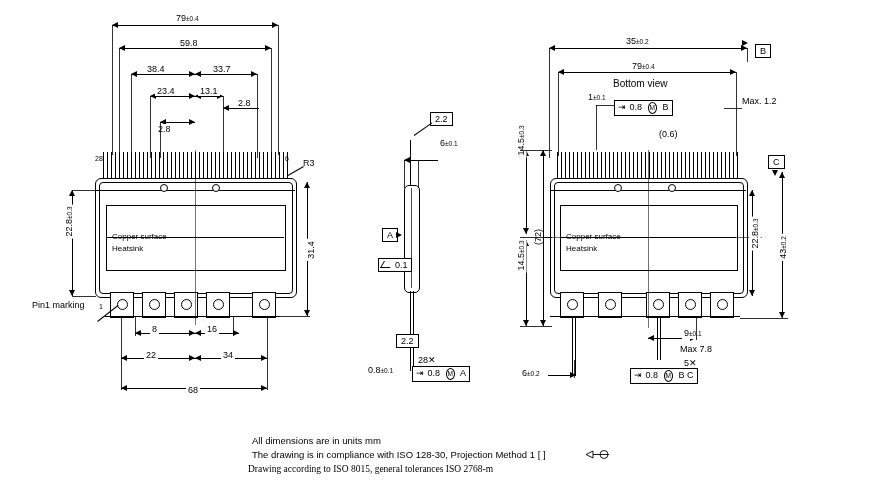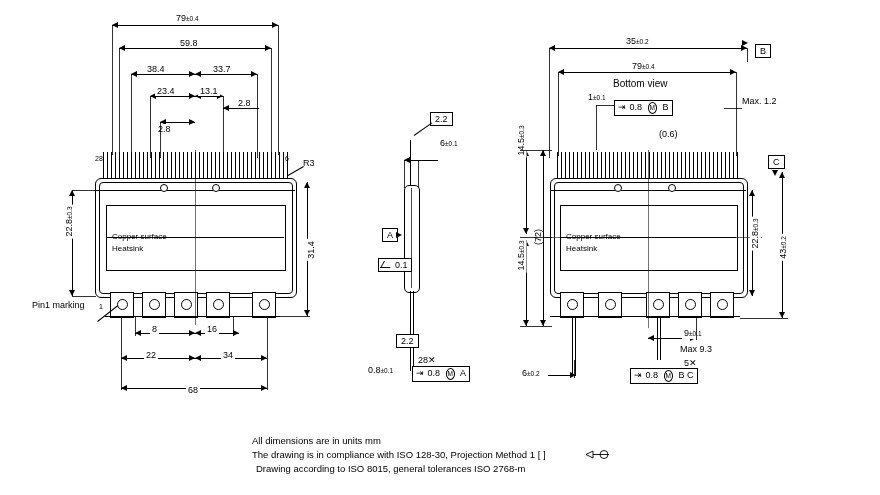--- a/index.html
+++ b/index.html
@@ -438,42 +438,42 @@
 
   <div class="boxed" style="left:768px;top:155px;">C</div>
   <div class="ar ar-d" style="left:772px;top:170px;"></div>
 
   <div class="ln hl" style="left:648px;top:338px;width:48px;"></div>
   <div class="ar ar-l" style="left:648px;top:335px;"></div>
   <div class="ar ar-r" style="left:690px;top:335px;"></div>
   <div class="dim" style="left:682px;top:328px;">
     <span>9</span><span class="pm">±0.1</span>
   </div>
-  <div class="plain" style="left:680px;top:344px;">Max 9.3</div>
+  <div class="plain" style="left:680px;top:344px;">Max 7.8</div>
   <div class="ln vl" style="left:696px;top:316px;height:24px;opacity:.8;"></div>
 
   <div class="dim" style="left:520px;top:368px;">
     <span>6</span><span class="pm">±0.2</span>
   </div>
   <div class="ln hl" style="left:548px;top:375px;width:28px;"></div>
   <div class="ar ar-r" style="left:570px;top:372px;"></div>
   <div class="ln vl" style="left:574px;top:360px;height:18px;opacity:.8;"></div>
 
   <div class="plain" style="left:684px;top:358px;">5✕</div>
   <div class="boxed" style="left:630px;top:368px;padding:1px 3px;">
     <span style="margin-right:4px;">⇥</span><span>0.8</span>
     <span style="display:inline-block;border:1px solid #000;border-radius:50%;padding:0 1px;font-size:6.5px;margin:0 3px;">M</span>
     <span>B C</span>
   </div>
 </div>
 
 <div>
   <div class="note" style="left:252px;top:434px;">All dimensions are in units mm</div>
   <div class="note" style="left:252px;top:448px;">The drawing is in compliance with ISO 128-30, Projection Method 1 [        ]</div>
-  <div class="note" style="left:256px;top:462px;">Drawing according to ISO 8015, general tolerances ISO 2768-m</div>
+  <div class="note" style="left:248px;top:462px;font-family:Liberation Serif, serif;">Drawing according to ISO 8015, general tolerances ISO 2768-m</div>
 
   <div style="position:absolute;left:585px;top:450px;width:26px;height:9px;">
     <svg width="26" height="9" viewBox="0 0 26 9">
       <path d="M1 4.5 L8 1 L8 8 Z" fill="none" stroke="#000" stroke-width="0.9"></path>
       <line x1="8" y1="4.5" x2="14" y2="4.5" stroke="#000" stroke-width="0.9"></line>
       <circle cx="19" cy="4.5" r="4" fill="none" stroke="#000" stroke-width="0.9"></circle>
       <line x1="14" y1="4.5" x2="24" y2="4.5" stroke="#000" stroke-width="0.9"></line>
     </svg>
   </div>
 </div>

